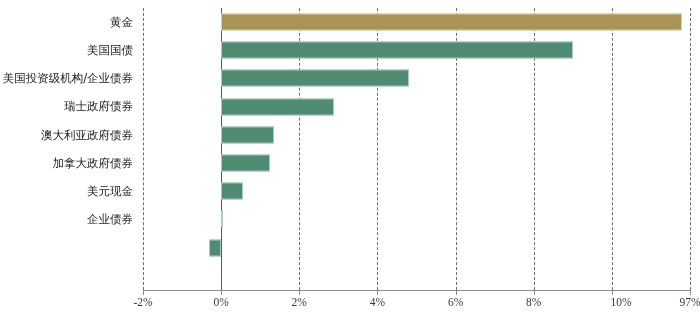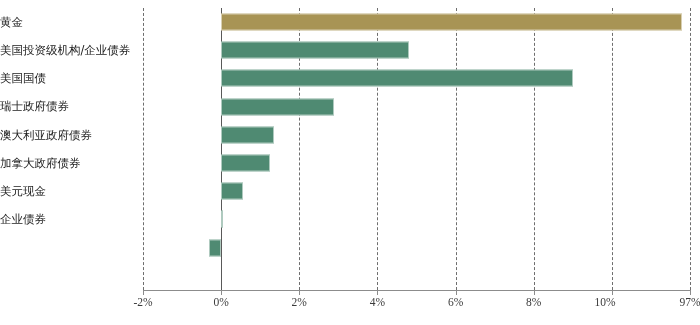--- a/index.html
+++ b/index.html
@@ -40,21 +40,21 @@
   .rows{position:absolute;left:0;top:8px;width:700px;height:282px;}
   .row{
     position:relative;
     height:28.2px;
     display:flex;
     align-items:center;
   }
   .row-label{
     position:absolute;
     left:0;width:133px;
-    text-align:left;
+    text-align:right;
     font-size:11.5px;
     color:#1a1a1a;
     line-height:1.1;
     font-family:"DejaVu Sans","Liberation Sans",sans-serif;
     white-space:nowrap;
   }
   .bar{
     position:absolute;
     height:17px;
     top:50%;
@@ -98,26 +98,26 @@
       <div class="gridline" style="left: 390.714px;"></div>
       <div class="gridline" style="left: 468.857px;"></div>
       <div class="gridline" style="left: 547px;"></div>
     </div>
   <div class="rows" id="rows">
       <div class="row">
         <div class="row-label">黄金</div>
         <div class="bar" style="left: 221.143px; width: 461.043px; background: rgb(168, 148, 85);"></div>
       </div>
       <div class="row">
+        <div class="row-label">美国国债</div>
+        <div class="bar" style="left: 221.143px; width: 351.643px; background: rgb(79, 138, 114);"></div>
+      </div>
+      <div class="row">
         <div class="row-label">美国投资级机构/企业债券</div>
         <div class="bar" style="left: 221.143px; width: 187.543px; background: rgb(79, 138, 114);"></div>
-      </div>
-      <div class="row">
-        <div class="row-label">美国国债</div>
-        <div class="bar" style="left: 221.143px; width: 351.643px; background: rgb(79, 138, 114);"></div>
       </div>
       <div class="row">
         <div class="row-label">瑞士政府债券</div>
         <div class="bar" style="left: 221.143px; width: 113.307px; background: rgb(79, 138, 114);"></div>
       </div>
       <div class="row">
         <div class="row-label">澳大利亚政府债券</div>
         <div class="bar" style="left: 221.143px; width: 52.7464px; background: rgb(79, 138, 114);"></div>
       </div>
       <div class="row">
@@ -137,21 +137,21 @@
       </div>
     </div>
   <div class="axis-baseline"></div>
   <div class="ticklabels" id="ticklabels">
       <div class="ticklabel" style="left: 143px;">-2%</div>
       <div class="ticklabel" style="left: 221.143px;">0%</div>
       <div class="ticklabel" style="left: 299.286px;">2%</div>
       <div class="ticklabel" style="left: 377.429px;">4%</div>
       <div class="ticklabel" style="left: 455.571px;">6%</div>
       <div class="ticklabel" style="left: 533.714px;">8%</div>
-      <div class="ticklabel" style="left: 605px;">10%</div>
+      <div class="ticklabel" style="left: 621px;">10%</div>
       <div class="ticklabel" style="left: 690px;">97%</div>
     </div>
   <div class="axis-title">回报率</div>
 
 <div class="tickmark" style="left: 143px;"></div>
     <div class="tickmark" style="left: 221.143px;"></div>
     <div class="tickmark" style="left: 299.286px;"></div>
     <div class="tickmark" style="left: 377.429px;"></div>
     <div class="tickmark" style="left: 455.571px;"></div>
     <div class="tickmark" style="left: 533.714px;"></div>

